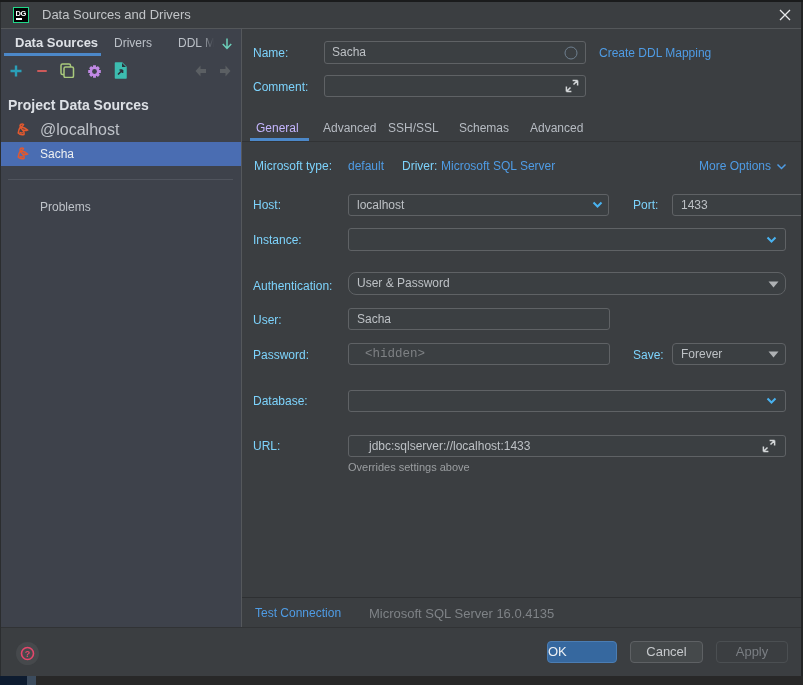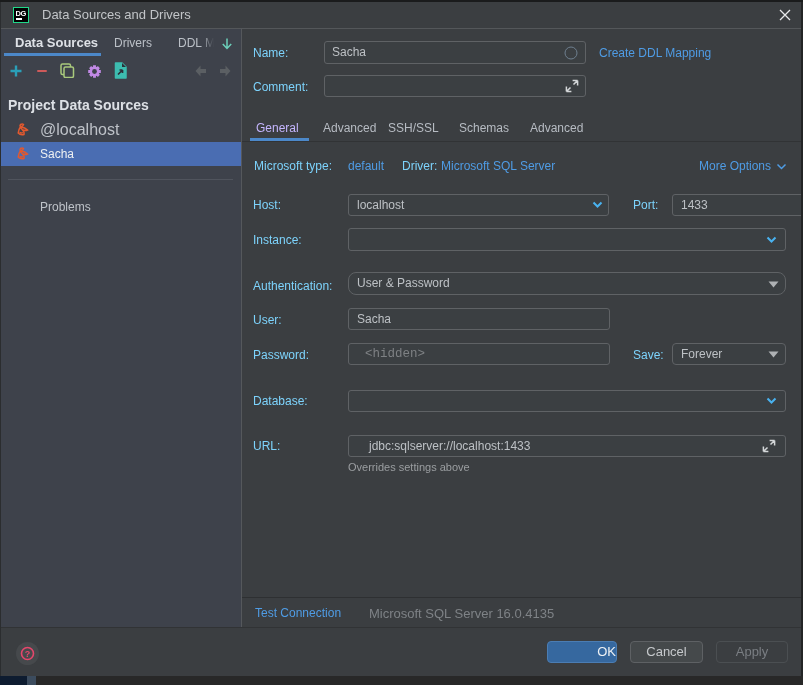--- a/index.html
+++ b/index.html
@@ -163,21 +163,21 @@
 <div class="link" style="left:255px;top:606px">Test Connection</div>
 <div class="abs" style="left:369px;top:606px;height:15px;line-height:15px;color:#7e8286;font-size:13px">Microsoft SQL Server 16.0.4135</div>
 
 <div class="abs" style="left:0px;top:627px;width:803px;height:1px;background:#313335"></div>
 <div class="abs" style="left:16px;top:642px;width:23px;height:23px;background:#46494c;border-radius:50%"></div>
 <svg class="abs" style="left:20px;top:646px" width="15" height="15" viewBox="0 0 15 15">
   <circle cx="7.5" cy="7.5" r="6" fill="none" stroke="#e5476c" stroke-width="1.6"></circle>
   <text x="7.6" y="11" text-anchor="middle" fill="#e5476c" font-size="9" font-weight="bold" font-family="Liberation Sans">?</text>
 </svg>
 
-<div class="abs" style="left:547px;top:641px;width:70px;height:22px;background:#36689f;border:1px solid #4b7db3;border-radius:4px;color:#eef1f4;font-size:13px;text-align:right;line-height:20px">OK</div>
+<div class="abs" style="left:547px;top:641px;width:70px;height:22px;background:#36689f;border:1px solid #4b7db3;border-radius:4px;color:#eef1f4;font-size:13px;text-align:left;line-height:20px">OK</div>
 <div class="abs" style="left:630px;top:641px;width:73px;height:22px;background:#45494b;border:1px solid #5e6164;border-radius:4px;color:#c6c9cc;font-size:13px;text-align:center;line-height:20px">Cancel</div>
 <div class="abs" style="left:716px;top:641px;width:72px;height:22px;background:none;border:1px solid #4b4f52;border-radius:4px;color:#7a7e83;font-size:13px;text-align:center;line-height:20px">Apply</div>
 
 <div class="abs" style="left:0px;top:0px;width:803px;height:2px;background:#1a1b1c"></div>
 <div class="abs" style="left:0px;top:28px;width:803px;height:1px;background:#54575a"></div>
 <div class="abs" style="left:0px;top:2px;width:1px;height:674px;background:#2b2d2f"></div>
 <div class="abs" style="left:801px;top:2px;width:2px;height:674px;background:#232526"></div>
 
 <div class="abs" style="left:0px;top:676px;width:803px;height:9px;background:#282828"></div>
 <div class="abs" style="left:0px;top:676px;width:27px;height:9px;background:#0e1c30"></div>

